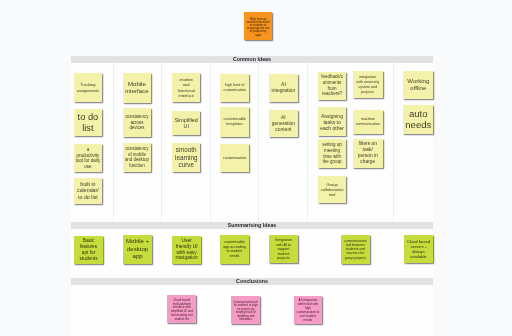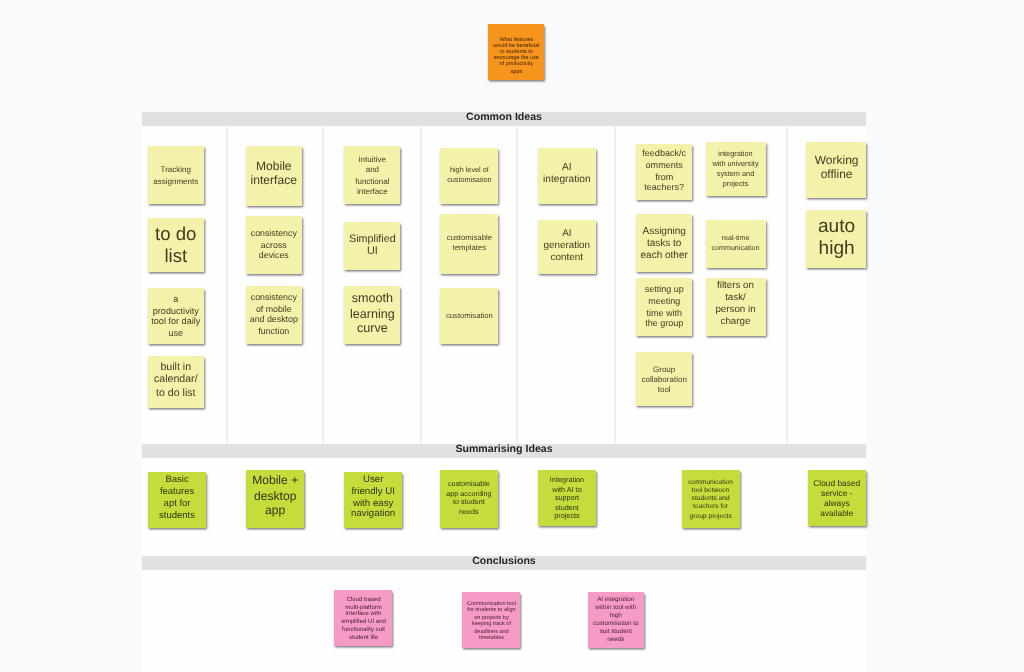--- a/index.html
+++ b/index.html
@@ -167,21 +167,21 @@
 task/
 person in
 charge</span>
     </div>
     <div class="note yellow" style="left: 403.3px; top: 70.5px; width: 30px; height: 28.6px;">
       <span class="txt" style="font-size: 6px; line-height: 7.3px;">Working
 offline</span>
     </div>
     <div class="note yellow" style="left: 403.3px; top: 105.2px; width: 30px; height: 28.9px;">
       <span class="txt" style="font-size: 9.55px; line-height: 10.4px;">auto
-high</span>
+needs</span>
     </div>
     <div class="note green" style="left: 73.6px; top: 235.5px; width: 29.9px; height: 28.5px;">
       <span class="txt" style="font-size: 4.76px; line-height: 5.9px;">Basic
 features
 apt for
 students</span>
     </div>
     <div class="note green" style="left: 123px; top: 235.2px; width: 29.2px; height: 28.4px;">
       <span class="txt" style="font-size: 6.05px; line-height: 7.4px;">Mobile +
 desktop

